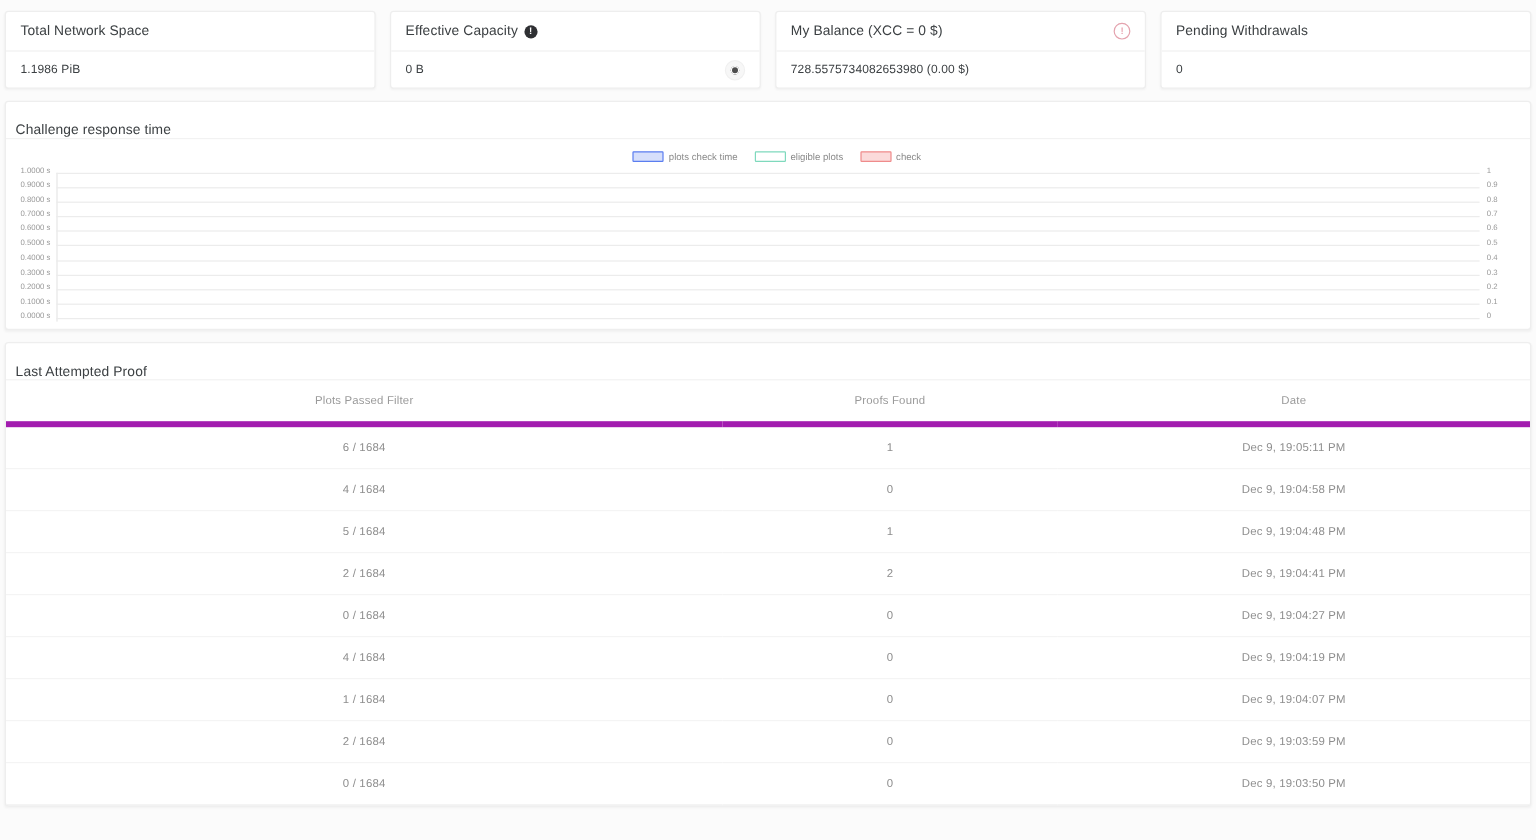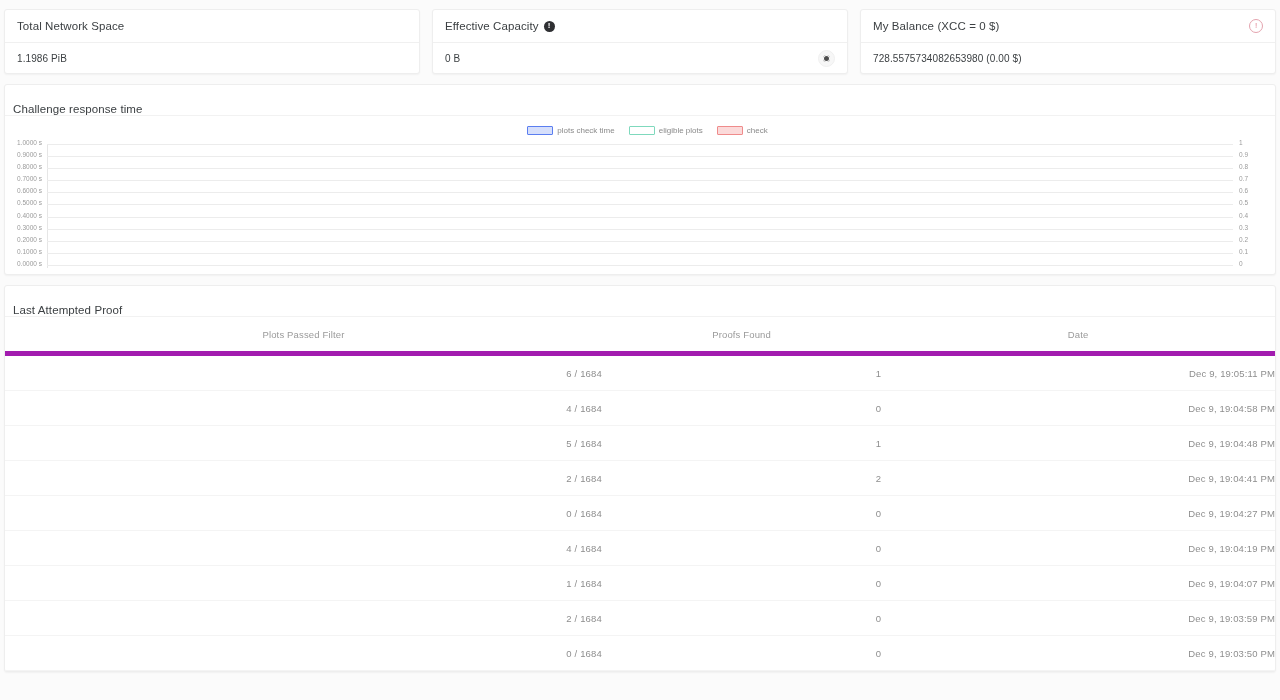--- a/index.html
+++ b/index.html
@@ -210,21 +210,21 @@
     color: #9a9a9a;
     padding: 12px 0 11px 0;
     border-bottom: 5px solid #a21caf;
     letter-spacing: 0.15px;
   }
   .table td {
     font-size: 9.5px;
     color: #8e8e8e;
     padding: 12px 0 11px 0;
     border-bottom: 1px solid #f4f4f4;
-    text-align: right;
+    text-align: center;
     letter-spacing: 0.15px;
   }
   .table tbody tr:last-child td {
     border-bottom: 1px solid #f4f4f4;
   }
   .col-a { width: 47%; }
   .col-b { width: 22%; }
   .col-c { width: 31%; }
 </style>
 </head>
@@ -265,20 +265,30 @@
         <div class="stat-head-left">
           <span>My Balance (XCC = 0 $)</span>
         </div>
         <span class="icon-warn">!</span>
       </div>
       <div class="stat-body">
         <span>728.5575734082653980 (0.00 $)</span>
       </div>
     </div>
 
+    <div class="stat-card">
+      <div class="stat-head">
+        <div class="stat-head-left">
+          <span>Pending Withdrawals</span>
+        </div>
+      </div>
+      <div class="stat-body">
+        <span>0</span>
+      </div>
+    </div>
 
   </div>
 
   <div class="panel">
     <div class="panel-head">
       <span>Challenge response time</span>
     </div>
     <div class="chart-wrap">
 
       <div class="legend">

